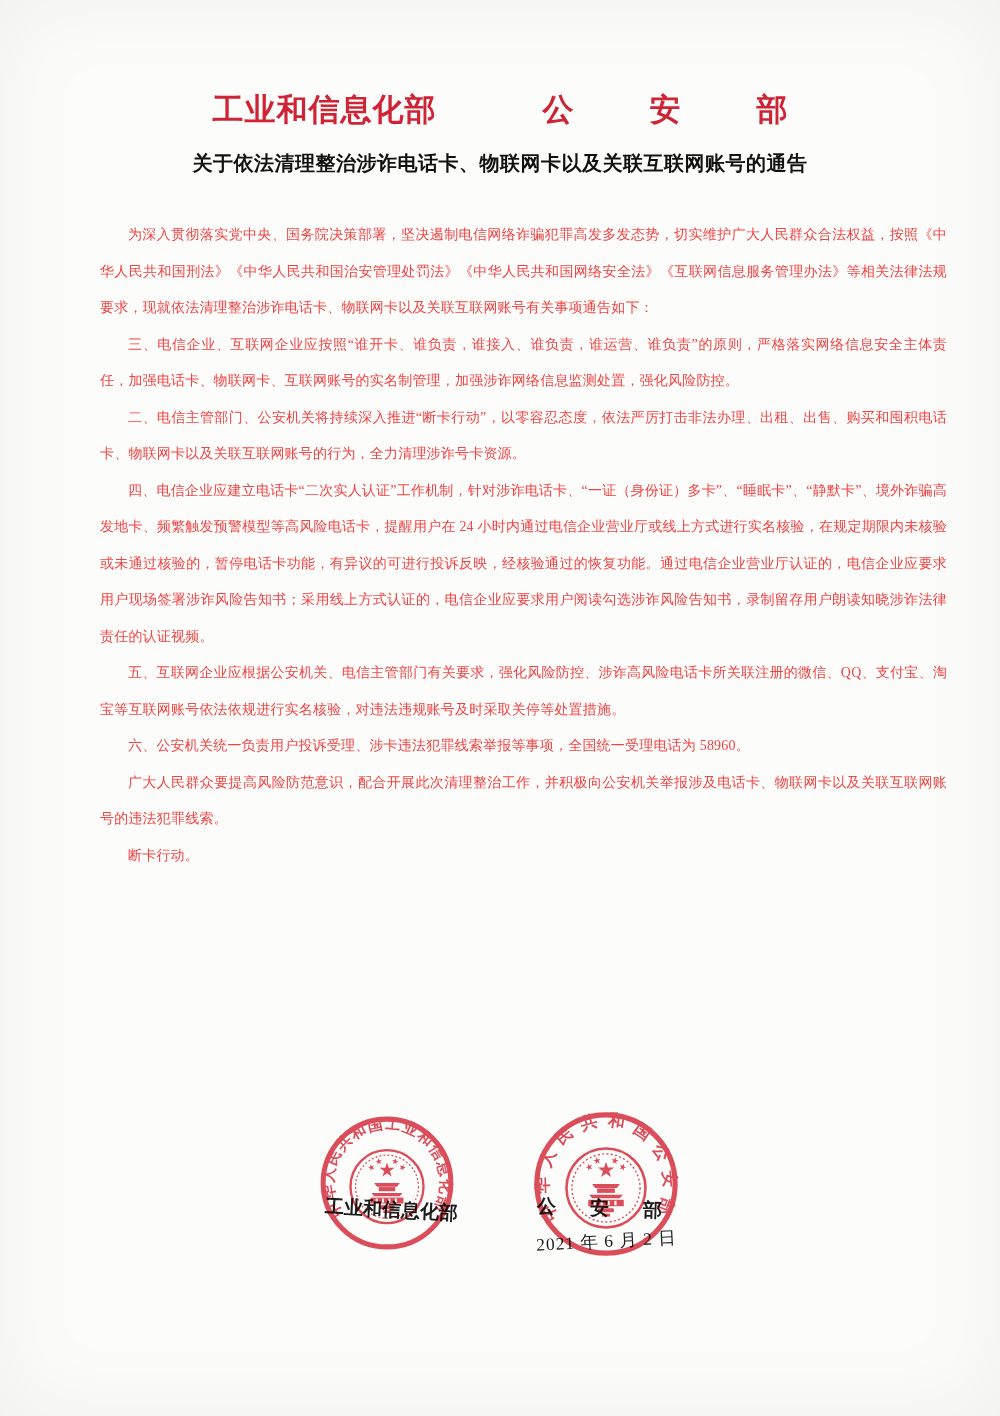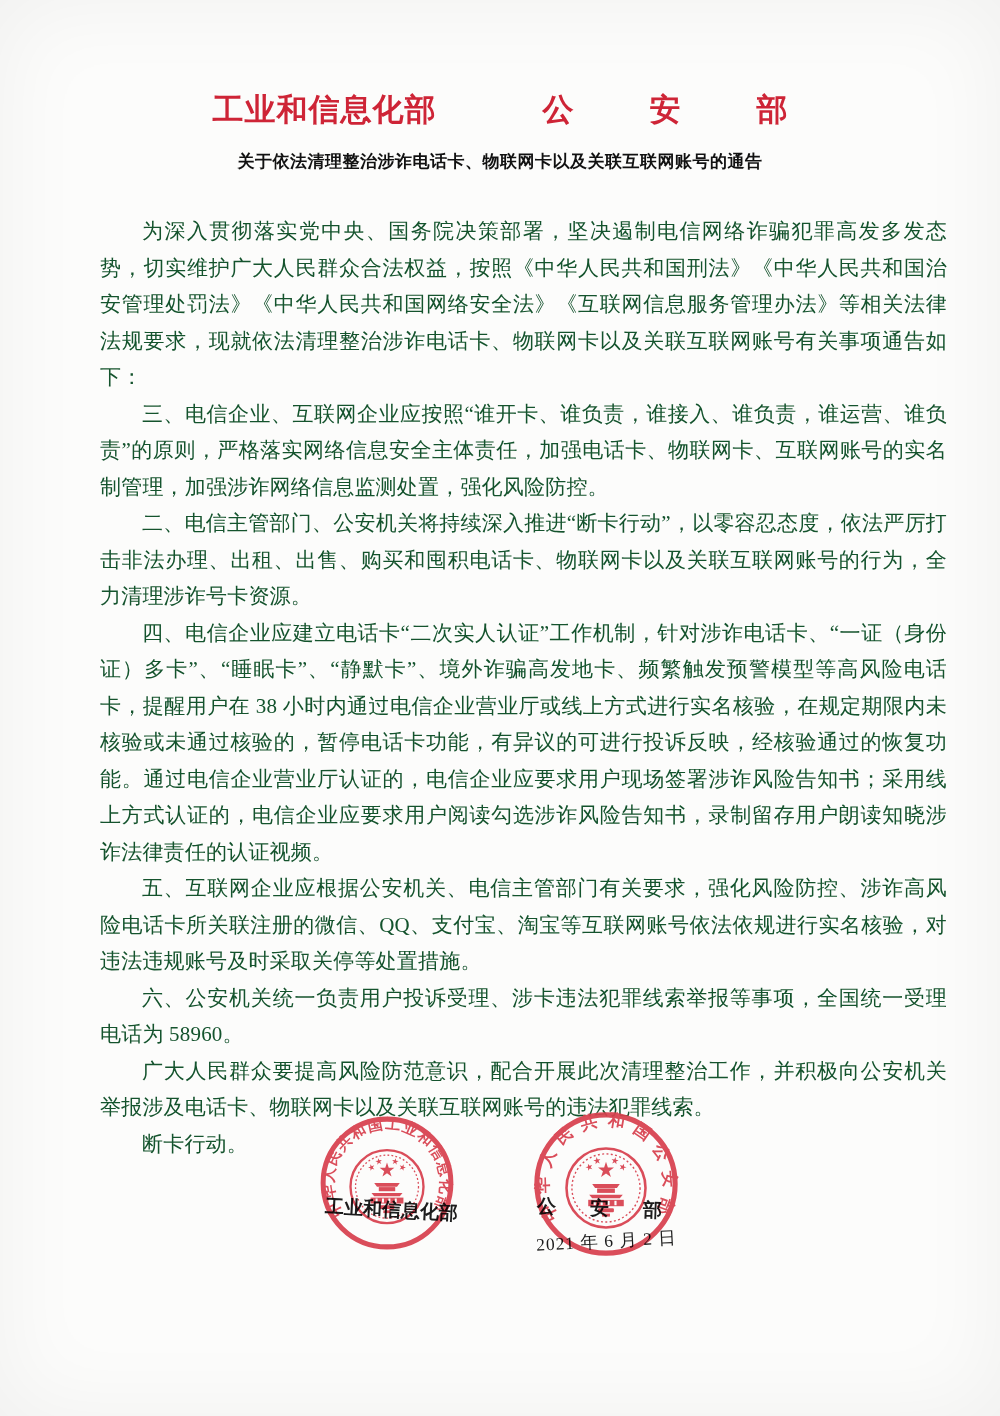--- a/index.html
+++ b/index.html
@@ -29,34 +29,34 @@
     line-height:36px;
     letter-spacing:1px;
   }
   .red-head .spaced{
     letter-spacing:76px;
     margin-right:-76px; 
   }
   .doc-title{
     margin:22px 0 0 0;
     text-align:center;
-    font-size:17px;
+    font-size:20px;
     font-weight:bold;
     color:#111;
     letter-spacing:0.5px;
   }
   
   .doc-body{
     margin-top:40px;
     padding:0 53px 0 100px;
-    font-size:21px;
+    font-size:14px;
     line-height:36.5px;
     text-align:justify;
     letter-spacing:0.2px;
-    color:#14532d;
+    color:#ef4444;
   }
   .doc-body p{
     margin:0;
     text-indent:2em;
   }
   
   .seal{
     position:absolute;
     opacity:0.93;
   }
@@ -133,21 +133,21 @@
       <span>工业和信息化部</span>
       <span class="spaced">公安部</span>
     </div>
     <h1 class="doc-title">关于依法清理整治涉诈电话卡、物联网卡以及关联互联网账号的通告</h1>
   </header>
 
   <main class="doc-body">
     <p>为深入贯彻落实党中央、国务院决策部署，坚决遏制电信网络诈骗犯罪高发多发态势，切实维护广大人民群众合法权益，按照《中华人民共和国刑法》《中华人民共和国治安管理处罚法》《中华人民共和国网络安全法》《互联网信息服务管理办法》等相关法律法规要求，现就依法清理整治涉诈电话卡、物联网卡以及关联互联网账号有关事项通告如下：</p>
     <p>三、电信企业、互联网企业应按照“谁开卡、谁负责，谁接入、谁负责，谁运营、谁负责”的原则，严格落实网络信息安全主体责任，加强电话卡、物联网卡、互联网账号的实名制管理，加强涉诈网络信息监测处置，强化风险防控。</p>
     <p>二、电信主管部门、公安机关将持续深入推进“断卡行动”，以零容忍态度，依法严厉打击非法办理、出租、出售、购买和囤积电话卡、物联网卡以及关联互联网账号的行为，全力清理涉诈号卡资源。</p>
-    <p>四、电信企业应建立电话卡“二次实人认证”工作机制，针对涉诈电话卡、“一证（身份证）多卡”、“睡眠卡”、“静默卡”、境外诈骗高发地卡、频繁触发预警模型等高风险电话卡，提醒用户在 38 小时内通过电信企业营业厅或线上方式进行实名核验，在规定期限内未核验或未通过核验的，暂停电话卡功能，有异议的可进行投诉反映，经核验通过的恢复功能。通过电信企业营业厅认证的，电信企业应要求用户现场签署涉诈风险告知书；采用线上方式认证的，电信企业应要求用户阅读勾选涉诈风险告知书，录制留存用户朗读知晓涉诈法律责任的认证视频。</p>
+    <p>四、电信企业应建立电话卡“二次实人认证”工作机制，针对涉诈电话卡、“一证（身份证）多卡”、“睡眠卡”、“静默卡”、境外诈骗高发地卡、频繁触发预警模型等高风险电话卡，提醒用户在 24 小时内通过电信企业营业厅或线上方式进行实名核验，在规定期限内未核验或未通过核验的，暂停电话卡功能，有异议的可进行投诉反映，经核验通过的恢复功能。通过电信企业营业厅认证的，电信企业应要求用户现场签署涉诈风险告知书；采用线上方式认证的，电信企业应要求用户阅读勾选涉诈风险告知书，录制留存用户朗读知晓涉诈法律责任的认证视频。</p>
     <p>五、互联网企业应根据公安机关、电信主管部门有关要求，强化风险防控、涉诈高风险电话卡所关联注册的微信、QQ、支付宝、淘宝等互联网账号依法依规进行实名核验，对违法违规账号及时采取关停等处置措施。</p>
     <p>六、公安机关统一负责用户投诉受理、涉卡违法犯罪线索举报等事项，全国统一受理电话为 58960。</p>
     <p>广大人民群众要提高风险防范意识，配合开展此次清理整治工作，并积极向公安机关举报涉及电话卡、物联网卡以及关联互联网账号的违法犯罪线索。</p>
     <p>断卡行动。</p>
   </main>
 
   <div class="seal seal-left">
     <svg viewBox="0 0 160 160" width="146" height="146">
       <circle cx="80" cy="80" r="70" fill="none" stroke="#d8404e" stroke-width="5.5"></circle>
       <text class="ring-text" font-size="16.5" fill="#d8404e">

